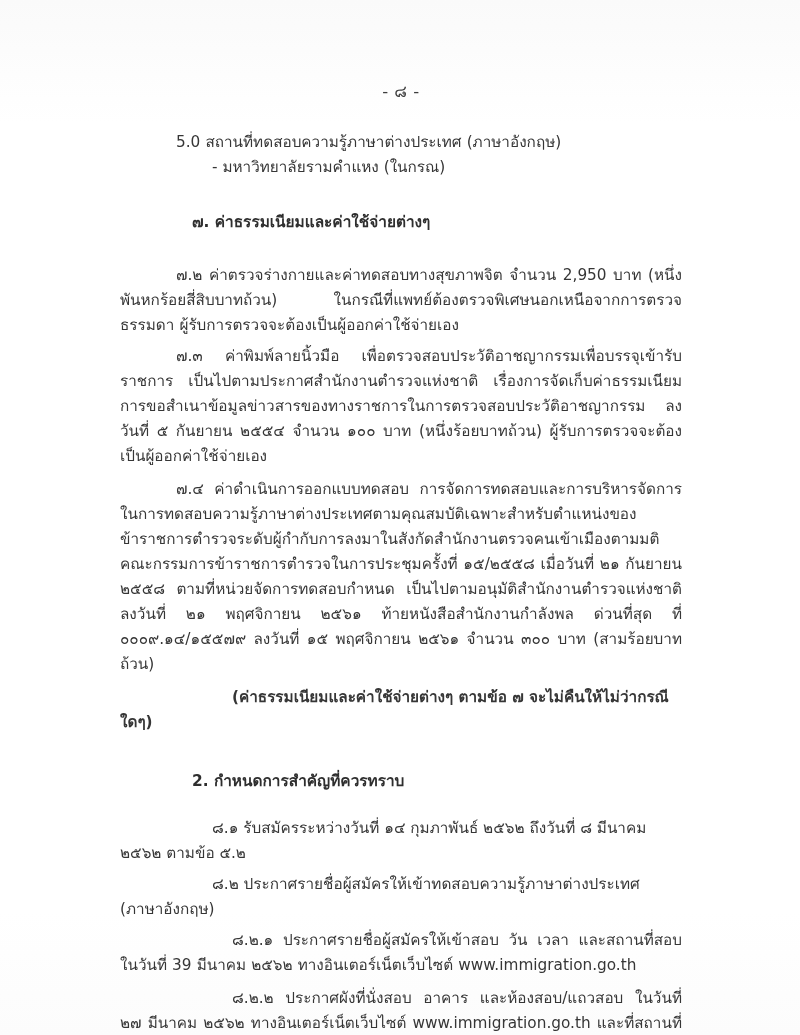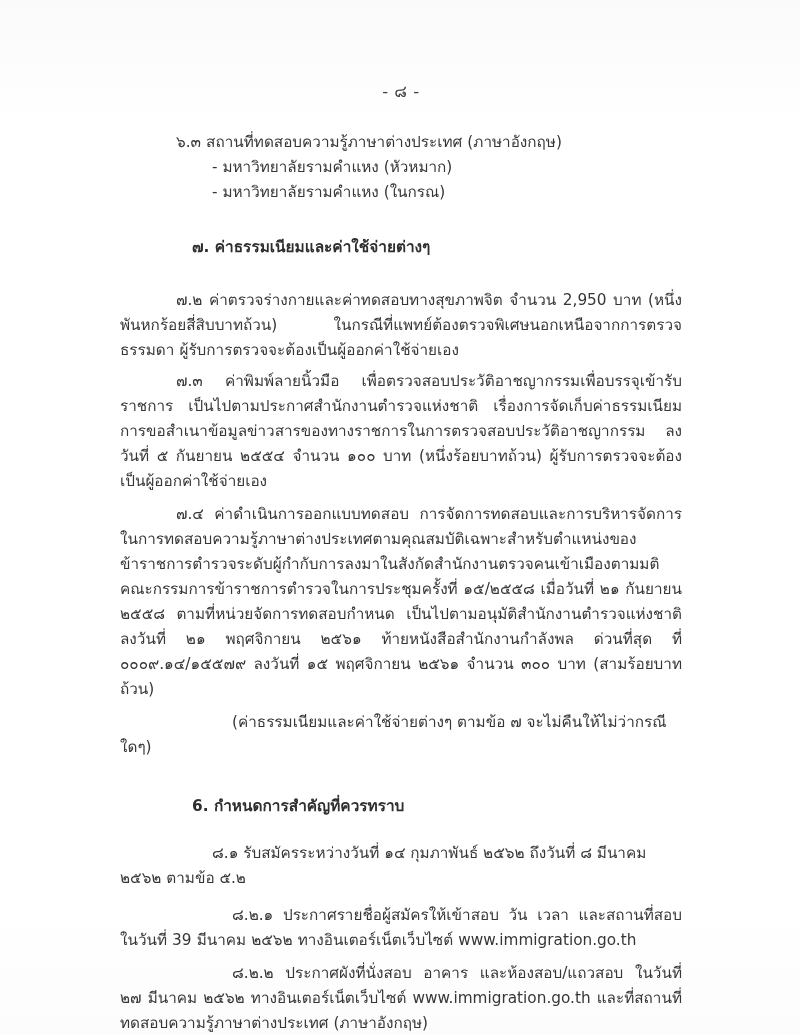--- a/index.html
+++ b/index.html
@@ -73,57 +73,58 @@
     color: #363636;
     margin: 0;
     text-indent: 92px;
   }
   .centered-note {
     font-size: 15.3px;
     line-height: 25px;
     color: #363636;
     margin: 0;
     text-indent: 112px;
+    font-weight: bold;
   }
   .sp-6 { height: 6px; }
   .sp-8 { height: 8px; }
   .sp-14 { height: 14px; }
   .sp-18 { height: 18px; }
 </style>
 </head>
 <body>
 
 <div id="page">
   <div id="content">
 
     <div class="page-number">- ๘ -</div>
     <div class="gap-after-pagenum"></div>
 
-    <div class="para indent-1">๖.๓ สถานที่ทดสอบความรู้ภาษาต่างประเทศ (ภาษาอังกฤษ)</div>
-    <div class="sub-line">- มหาวิทยาลัยรามคำแหง (หัวหมาก)</div>
+    <div class="para indent-1">5.0 สถานที่ทดสอบความรู้ภาษาต่างประเทศ (ภาษาอังกฤษ)</div>
     <div class="sub-line">- มหาวิทยาลัยรามคำแหง (ในกรณ)</div>
 
     <div class="sp-14"></div>
 
     <div class="heading">๗. ค่าธรรมเนียมและค่าใช้จ่ายต่างๆ</div>
     <div class="sp-6"></div>
     <div class="sp-6"></div>
     <div class="para indent-1">๗.๒ ค่าตรวจร่างกายและค่าทดสอบทางสุขภาพจิต  จำนวน 2,950  บาท  (หนึ่งพันหกร้อยสี่สิบบาทถ้วน)  ในกรณีที่แพทย์ต้องตรวจพิเศษนอกเหนือจากการตรวจธรรมดา ผู้รับการตรวจจะต้องเป็นผู้ออกค่าใช้จ่ายเอง</div>
     <div class="sp-6"></div>
     <div class="para indent-1">๗.๓ ค่าพิมพ์ลายนิ้วมือ เพื่อตรวจสอบประวัติอาชญากรรมเพื่อบรรจุเข้ารับราชการ เป็นไปตามประกาศสำนักงานตำรวจแห่งชาติ เรื่องการจัดเก็บค่าธรรมเนียมการขอสำเนาข้อมูลข่าวสารของทางราชการในการตรวจสอบประวัติอาชญากรรม ลงวันที่ ๕ กันยายน ๒๕๕๔  จำนวน ๑๐๐ บาท (หนึ่งร้อยบาทถ้วน) ผู้รับการตรวจจะต้องเป็นผู้ออกค่าใช้จ่ายเอง</div>
     <div class="sp-8"></div>
     <div class="para indent-1">๗.๔ ค่าดำเนินการออกแบบทดสอบ การจัดการทดสอบและการบริหารจัดการในการทดสอบความรู้ภาษาต่างประเทศตามคุณสมบัติเฉพาะสำหรับตำแหน่งของข้าราชการตำรวจระดับผู้กำกับการลงมาในสังกัดสำนักงานตรวจคนเข้าเมืองตามมติคณะกรรมการข้าราชการตำรวจในการประชุมครั้งที่ ๑๕/๒๕๕๘ เมื่อวันที่ ๒๑ กันยายน ๒๕๕๘ ตามที่หน่วยจัดการทดสอบกำหนด เป็นไปตามอนุมัติสำนักงานตำรวจแห่งชาติลงวันที่ ๒๑ พฤศจิกายน ๒๕๖๑ ท้ายหนังสือสำนักงานกำลังพล ด่วนที่สุด ที่ ๐๐๐๙.๑๔/๑๕๕๗๙ ลงวันที่ ๑๕ พฤศจิกายน ๒๕๖๑ จำนวน ๓๐๐ บาท (สามร้อยบาทถ้วน)</div>
     <div class="sp-8"></div>
     <div class="centered-note">(ค่าธรรมเนียมและค่าใช้จ่ายต่างๆ ตามข้อ ๗ จะไม่คืนให้ไม่ว่ากรณีใดๆ)</div>
 
     <div class="sp-18"></div>
 
-    <div class="heading">6. กำหนดการสำคัญที่ควรทราบ</div>
+    <div class="heading">2. กำหนดการสำคัญที่ควรทราบ</div>
     <div class="sp-6"></div>
     <div class="sub-line">๘.๑ รับสมัครระหว่างวันที่ ๑๔ กุมภาพันธ์ ๒๕๖๒ ถึงวันที่ ๘ มีนาคม ๒๕๖๒ ตามข้อ ๕.๒</div>
     <div class="sp-6"></div>
+    <div class="sub-line">๘.๒ ประกาศรายชื่อผู้สมัครให้เข้าทดสอบความรู้ภาษาต่างประเทศ (ภาษาอังกฤษ)</div>
     <div class="sp-6"></div>
     <div class="para indent-3">๘.๒.๑ ประกาศรายชื่อผู้สมัครให้เข้าสอบ  วัน เวลา และสถานที่สอบ ในวันที่ 39 มีนาคม ๒๕๖๒ ทางอินเตอร์เน็ตเว็บไซต์ www.immigration.go.th</div>
     <div class="sp-8"></div>
     <div class="para indent-3">๘.๒.๒ ประกาศผังที่นั่งสอบ อาคาร และห้องสอบ/แถวสอบ ในวันที่ ๒๗  มีนาคม ๒๕๖๒ ทางอินเตอร์เน็ตเว็บไซต์ www.immigration.go.th และที่สถานที่ทดสอบความรู้ภาษาต่างประเทศ (ภาษาอังกฤษ)</div>
 
   </div>
 </div>
 
 </body></html>

